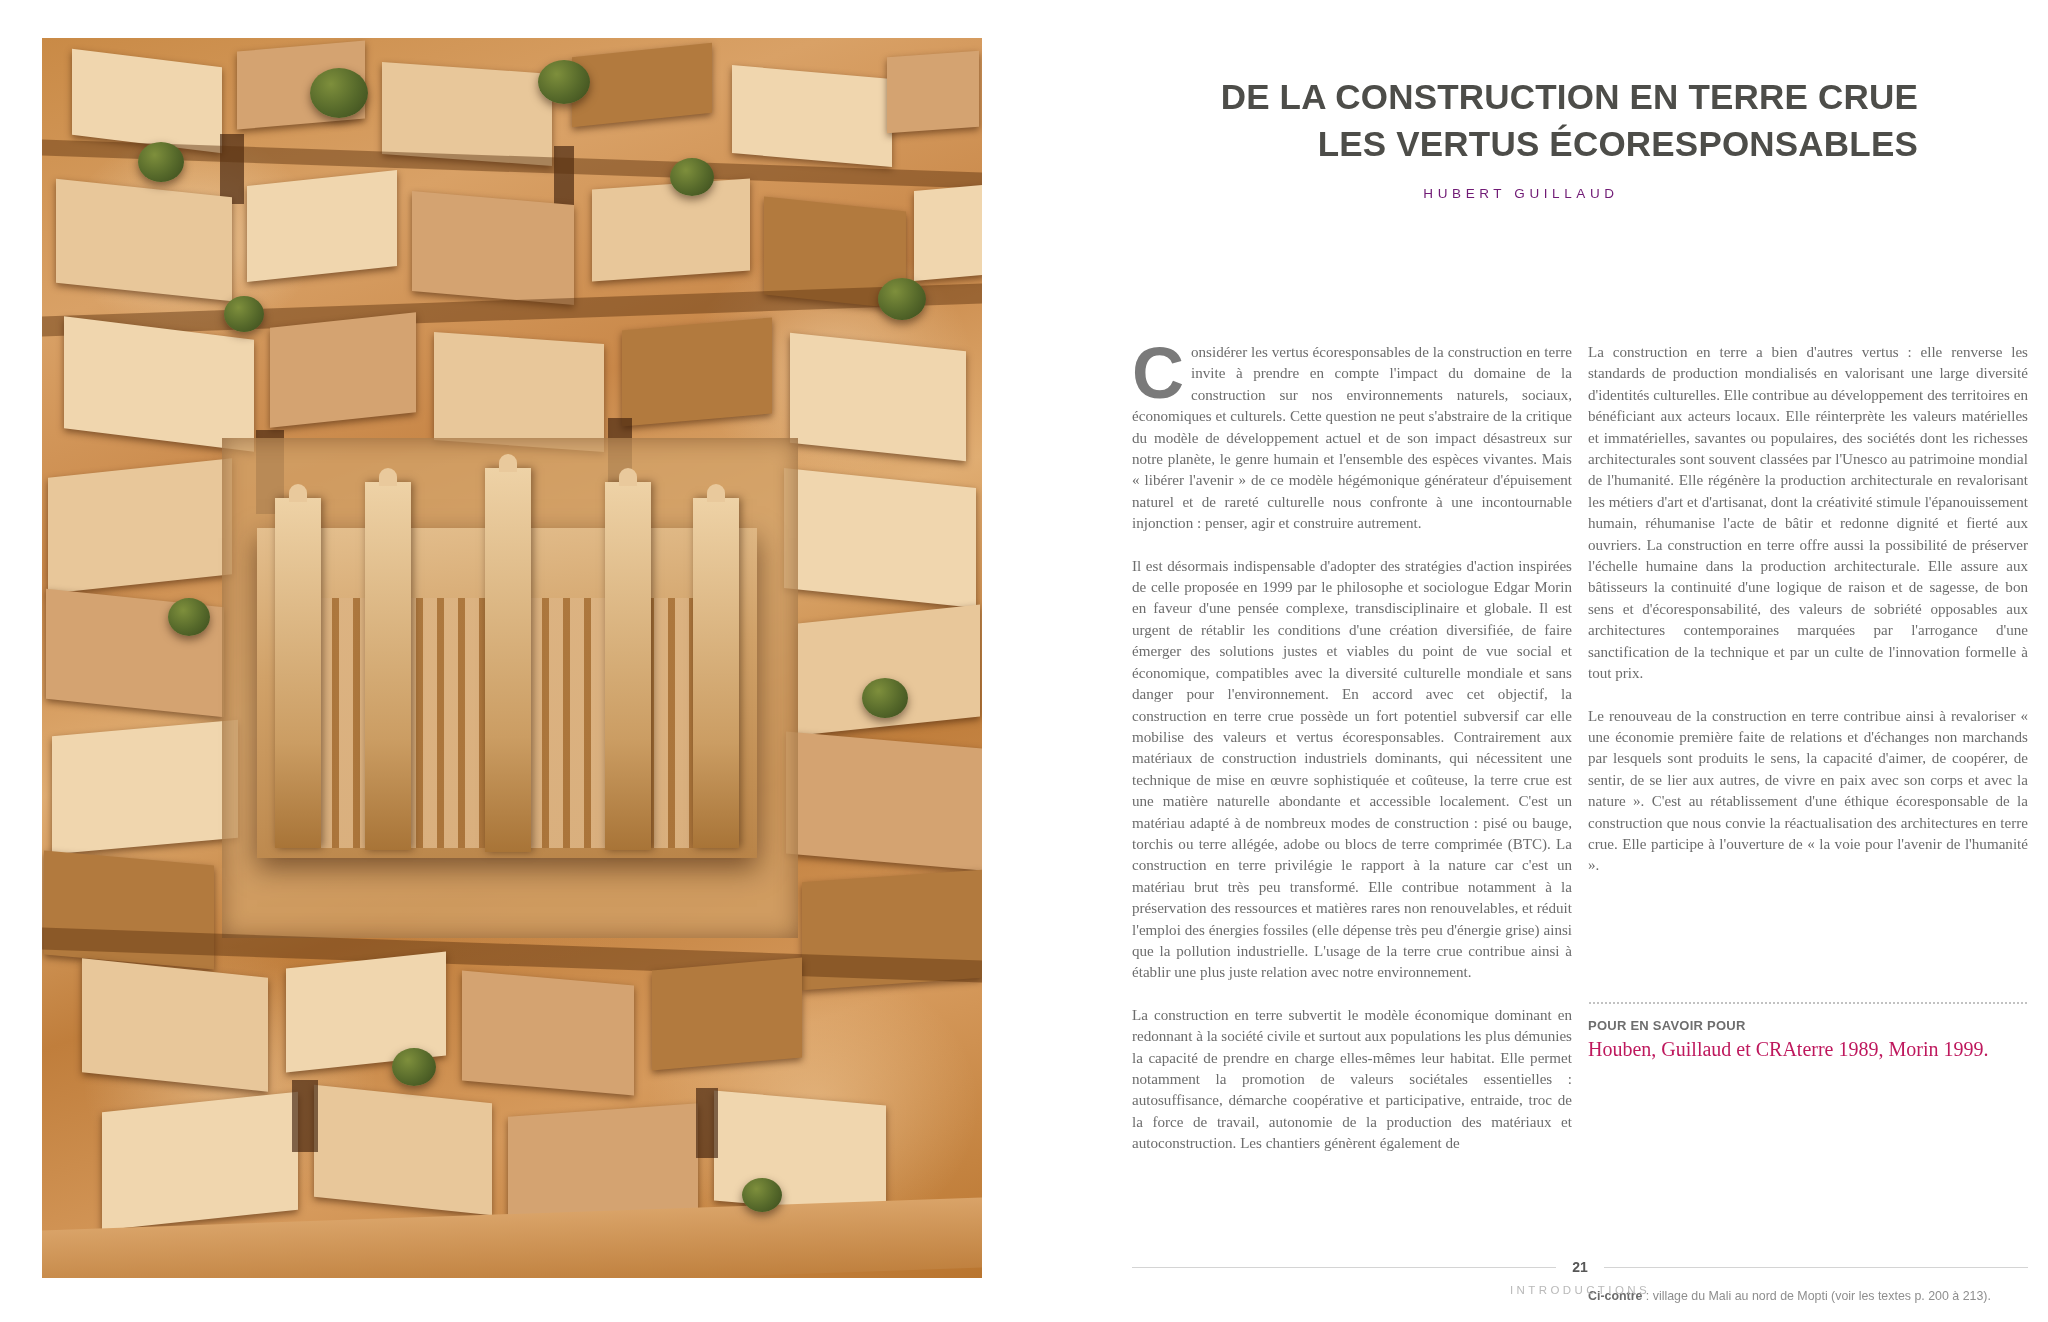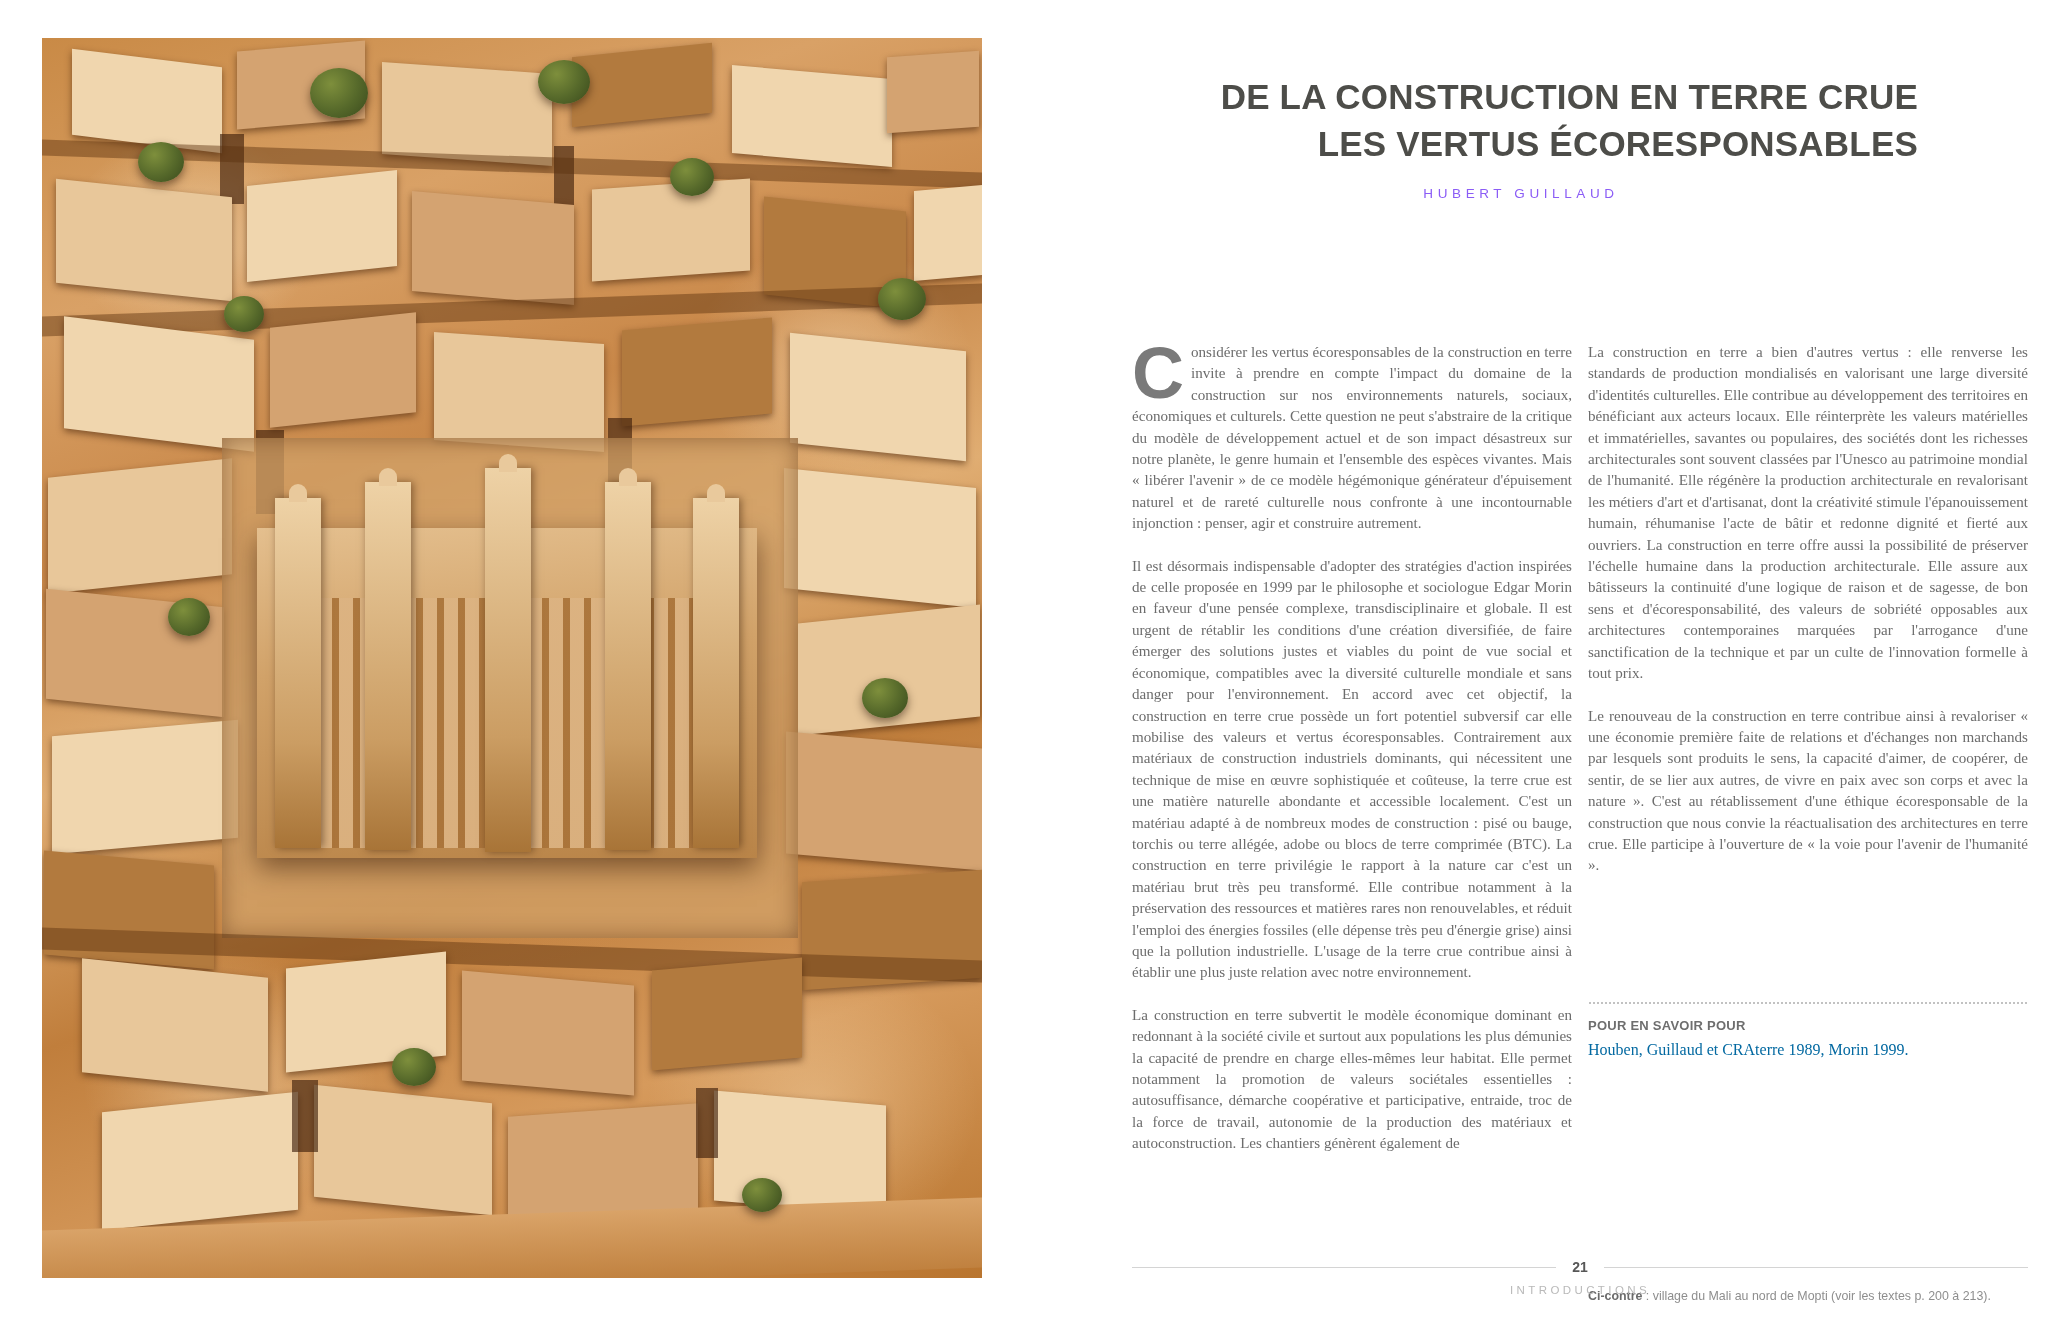--- a/index.html
+++ b/index.html
@@ -134,21 +134,21 @@
   .title .ln { display: block; }
   .byline {
     position: absolute;
     left: 0;
     top: 186px;
     width: 794px;
     text-align: center;
     font-family: "Liberation Sans", sans-serif;
     font-size: 13.5px;
     letter-spacing: 4.6px;
-    color: #8b5cf6;
+    color: #701a75;
   }
 
   .cols {
     position: absolute;
     left: 8px;
     top: 342px;
     width: 896px;
     display: flex;
     gap: 16px;
   }
@@ -194,23 +194,23 @@
   }
   .further-title {
     font-family: "Liberation Sans", sans-serif;
     font-weight: bold;
     font-size: 13px;
     letter-spacing: 0.25px;
     color: #6e6e6e;
     margin-bottom: 6px;
   }
   .further-body {
-    font-size: 16px;
+    font-size: 20px;
     line-height: 21px;
-    color: #0369a1;
+    color: #be185d;
   }
 
   .caption {
     position: absolute;
     left: 464px;
     top: 1288px;
     width: 440px;
     font-family: "Liberation Sans", sans-serif;
     font-size: 12.4px;
     line-height: 17px;

